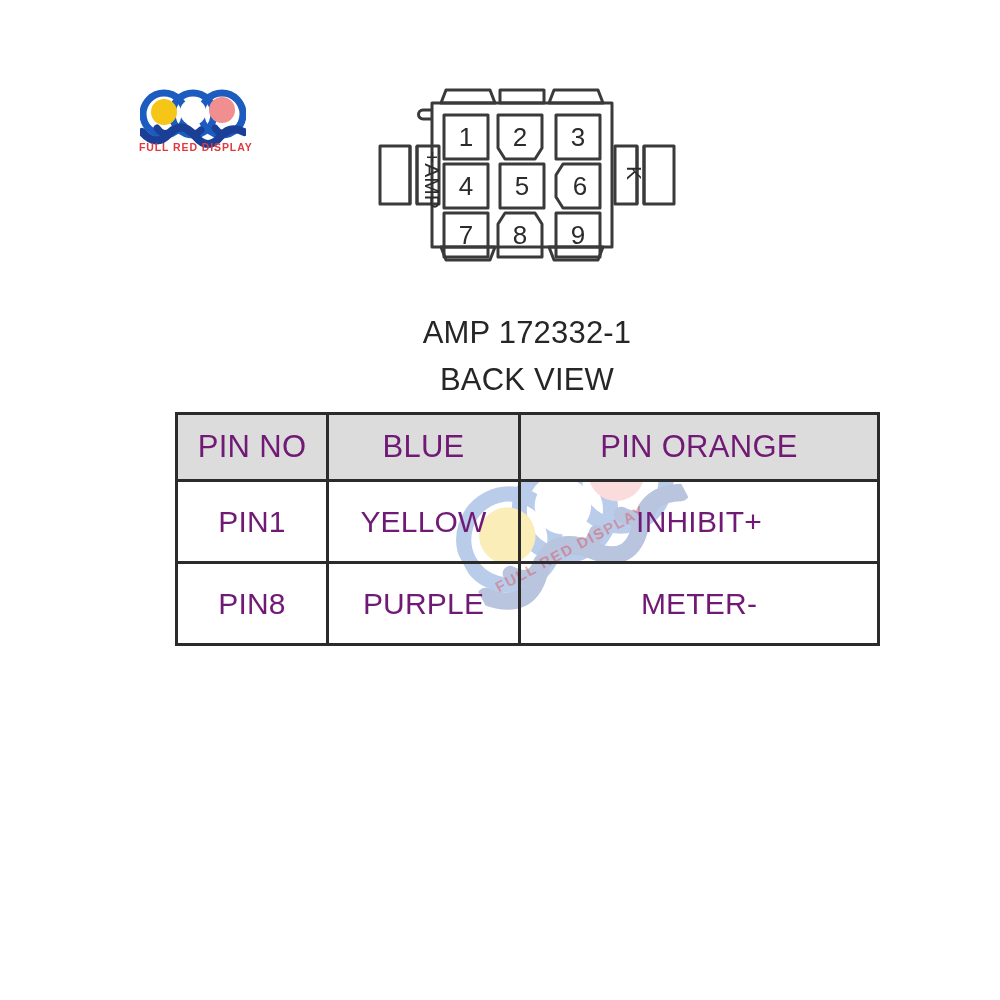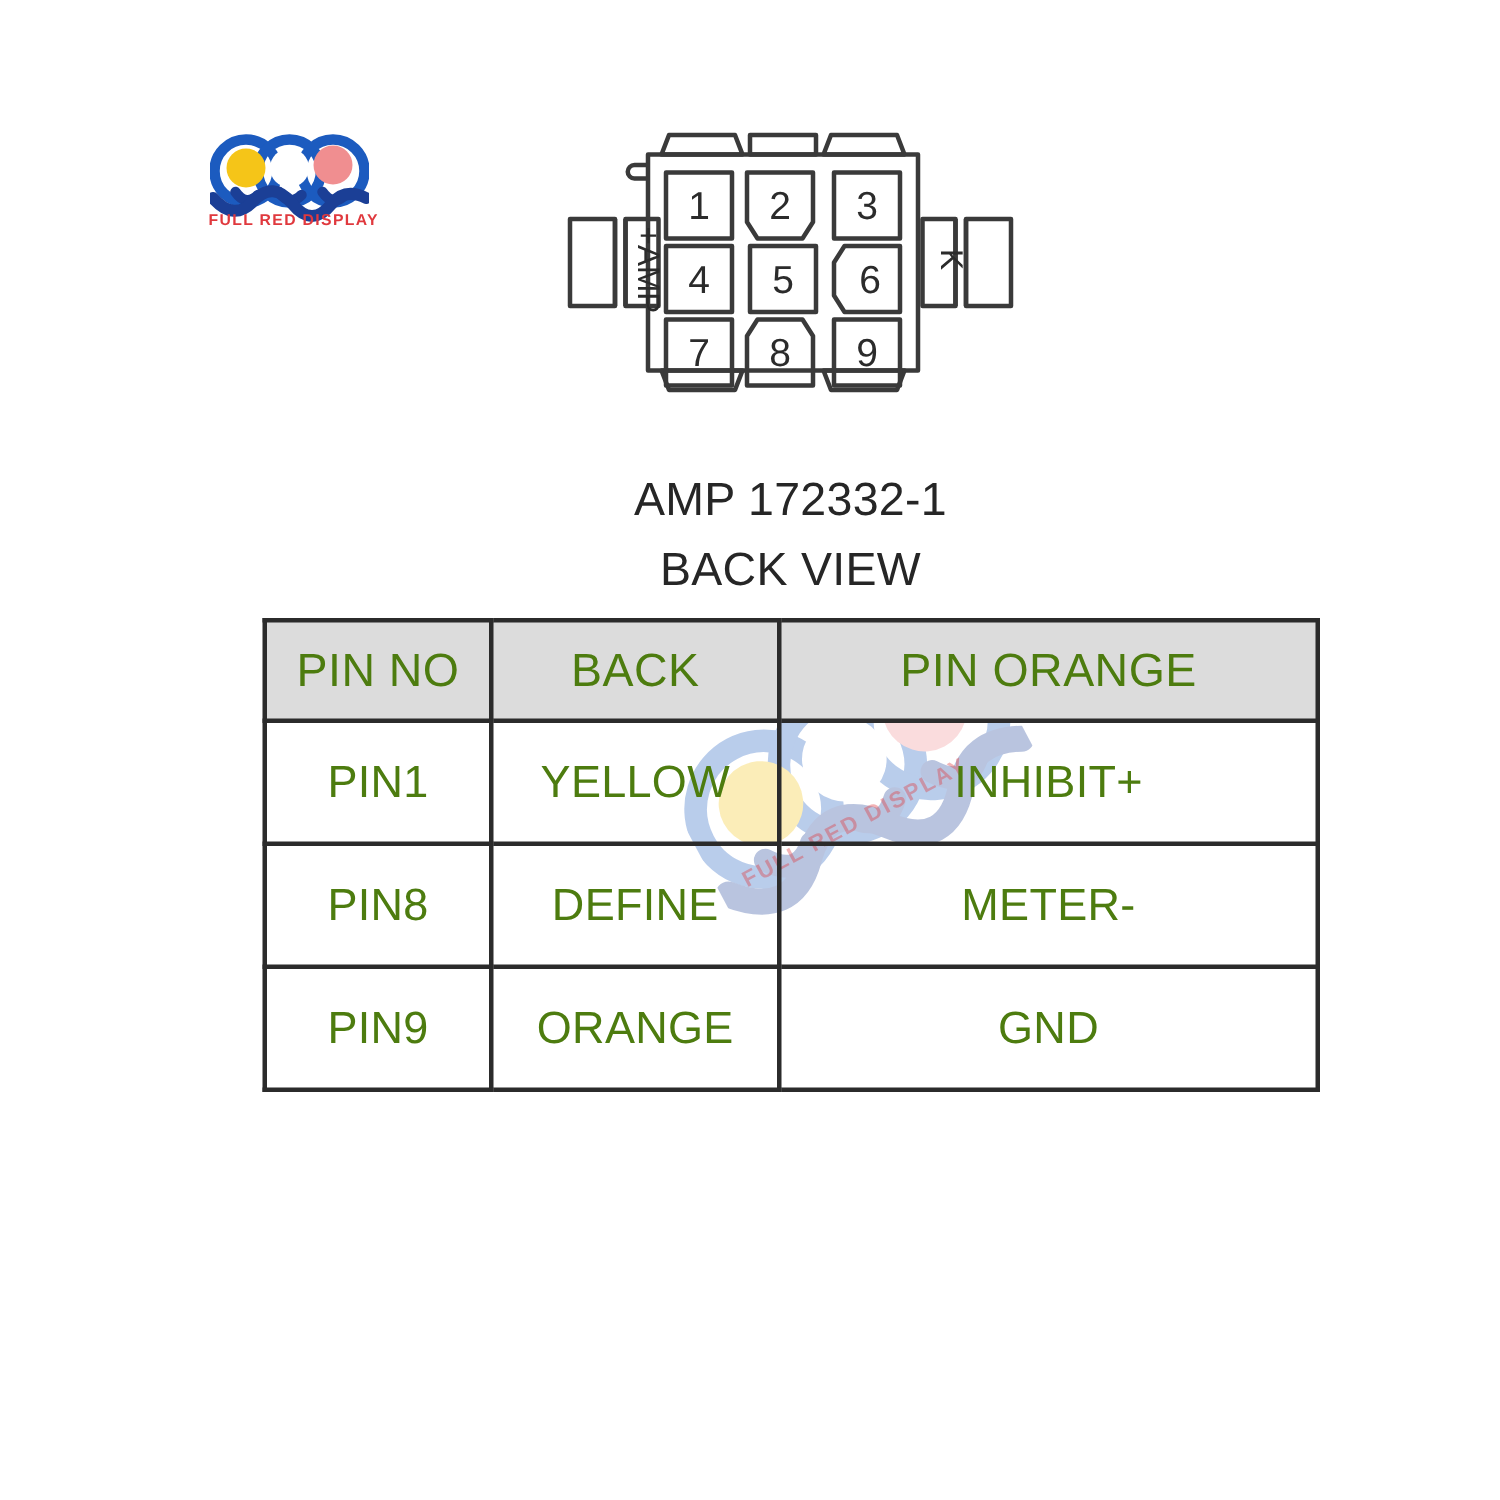--- a/index.html
+++ b/index.html
@@ -113,21 +113,21 @@
   #pinout-table col.col-color      { width: 192px; }
   #pinout-table col.col-pin-define { width: 359px; }
 
   #pinout-table th,
   #pinout-table td {
     border: 3px solid #2b2b2b;
     text-align: center;
     vertical-align: middle;
     font-family: "Liberation Sans", sans-serif;
     font-weight: normal;
-    color: #4d7c0f;
+    color: #701a75;
     background: transparent;
   }
   #pinout-table thead th {
     height: 62px;
     font-size: 31px;
     background: #dcdcdc;
     letter-spacing: 0.3px;
   }
   #pinout-table tbody td {
     height: 77px;
@@ -234,34 +234,29 @@
 
 <table id="pinout-table">
   <colgroup>
     <col class="col-pin-no">
     <col class="col-color">
     <col class="col-pin-define">
   </colgroup>
   <thead>
     <tr>
       <th>PIN NO</th>
-      <th>BACK</th>
+      <th>BLUE</th>
       <th>PIN ORANGE</th>
     </tr>
   </thead>
   <tbody>
     <tr>
       <td>PIN1</td>
       <td>YELLOW</td>
       <td>INHIBIT+</td>
     </tr>
     <tr>
       <td>PIN8</td>
-      <td>DEFINE</td>
+      <td>PURPLE</td>
       <td>METER-</td>
-    </tr>
-    <tr>
-      <td>PIN9</td>
-      <td>ORANGE</td>
-      <td>GND</td>
     </tr>
   </tbody>
 </table>
 
 </body></html>

